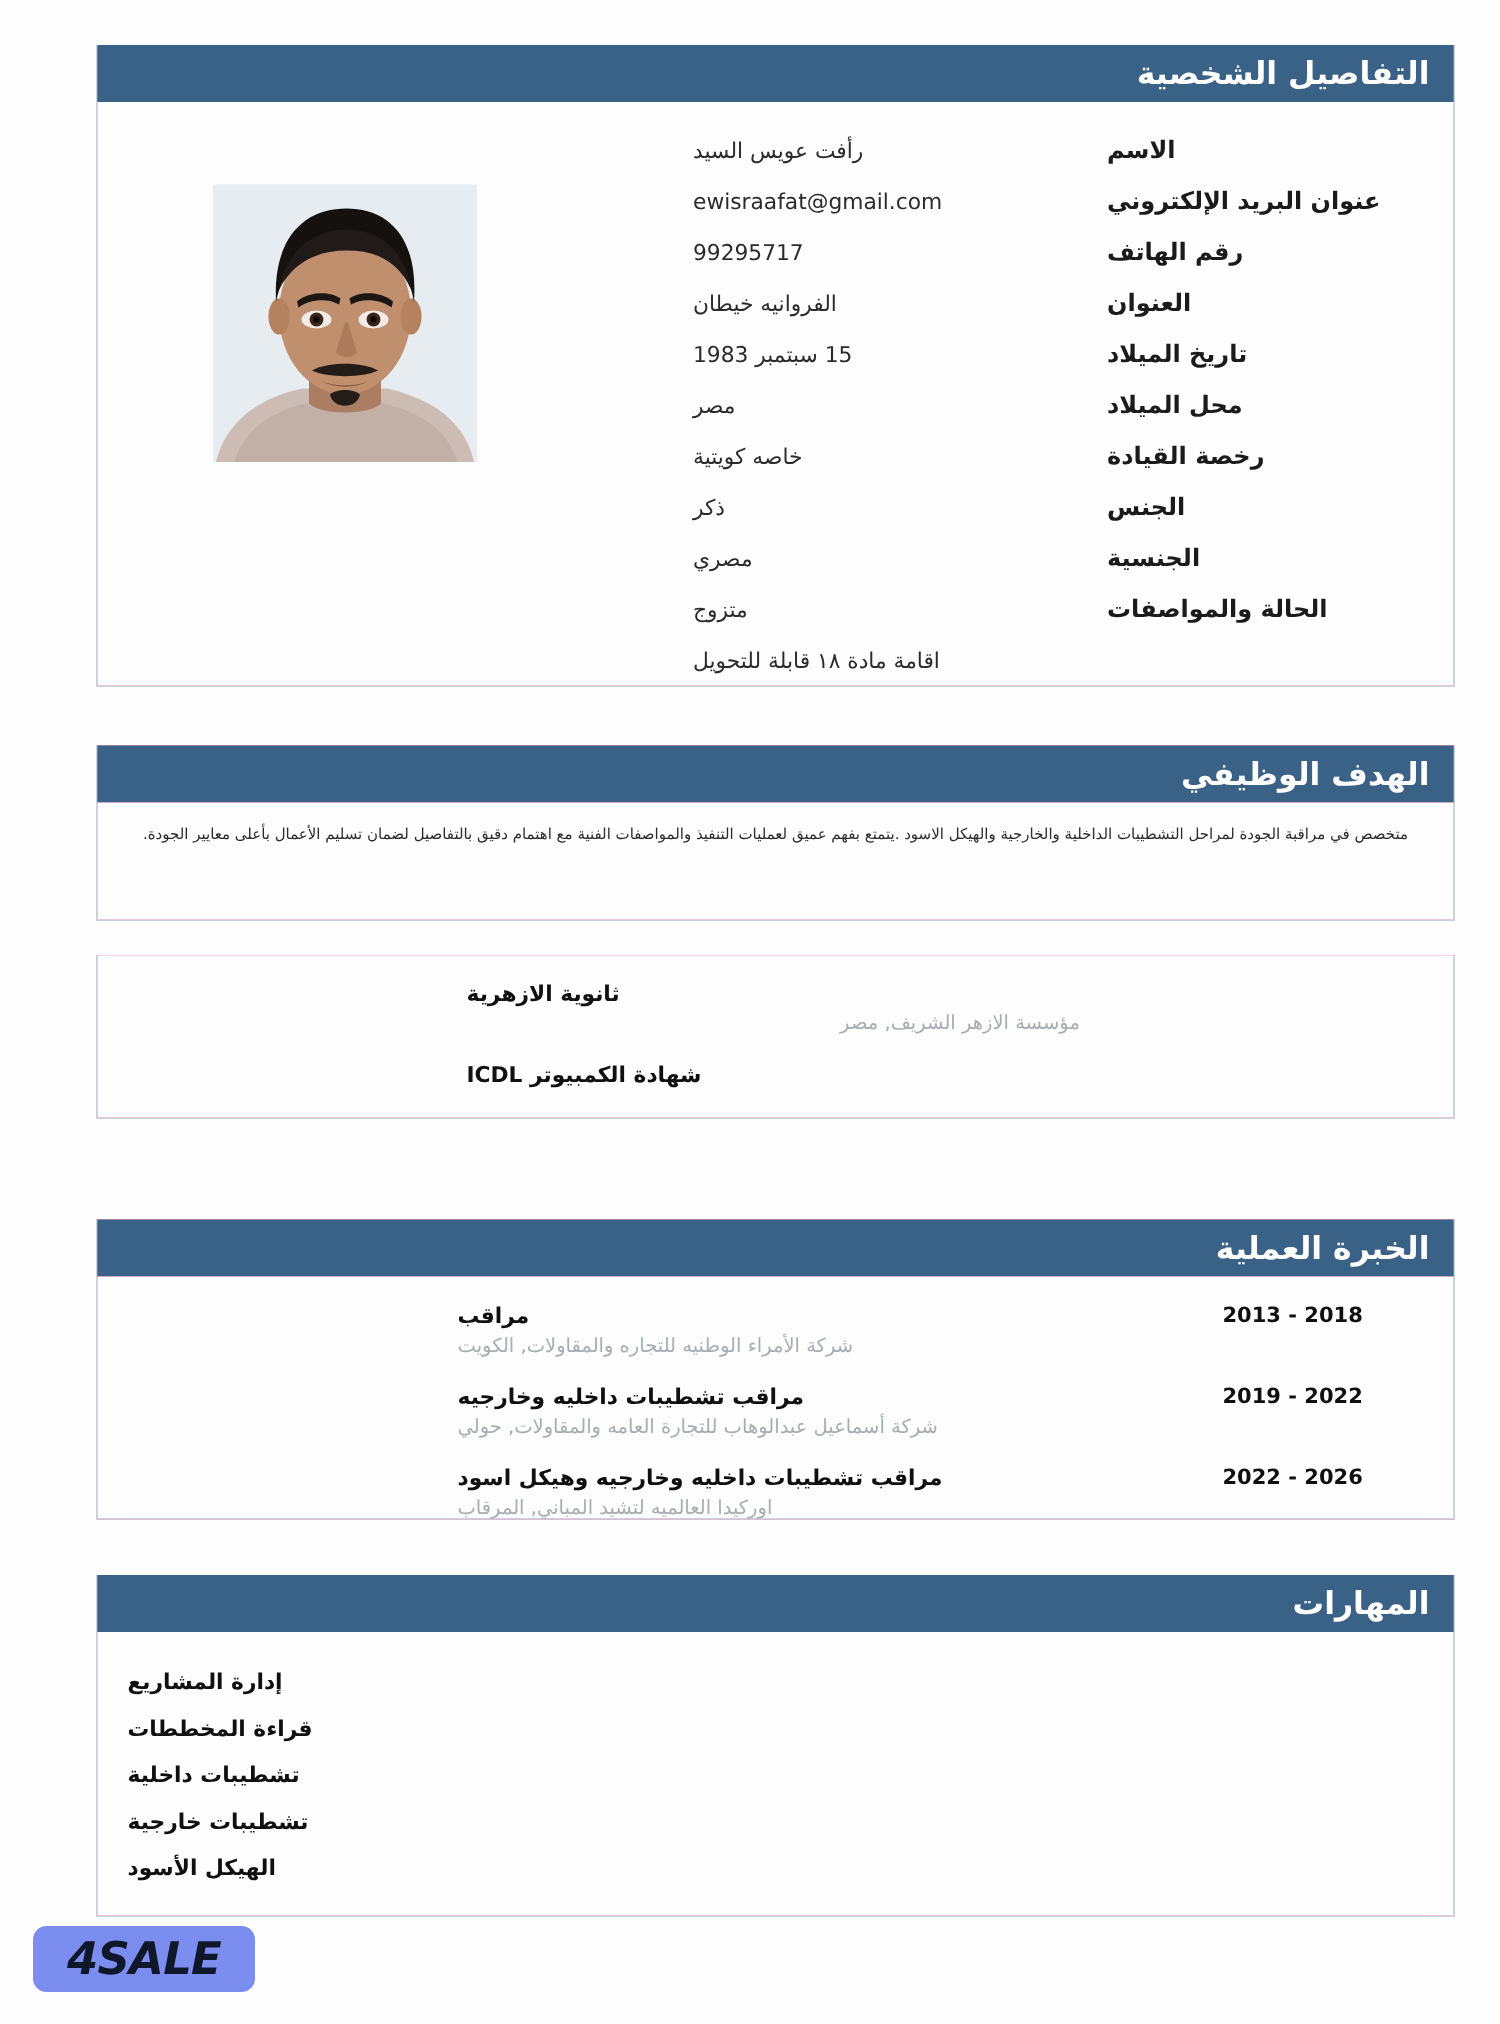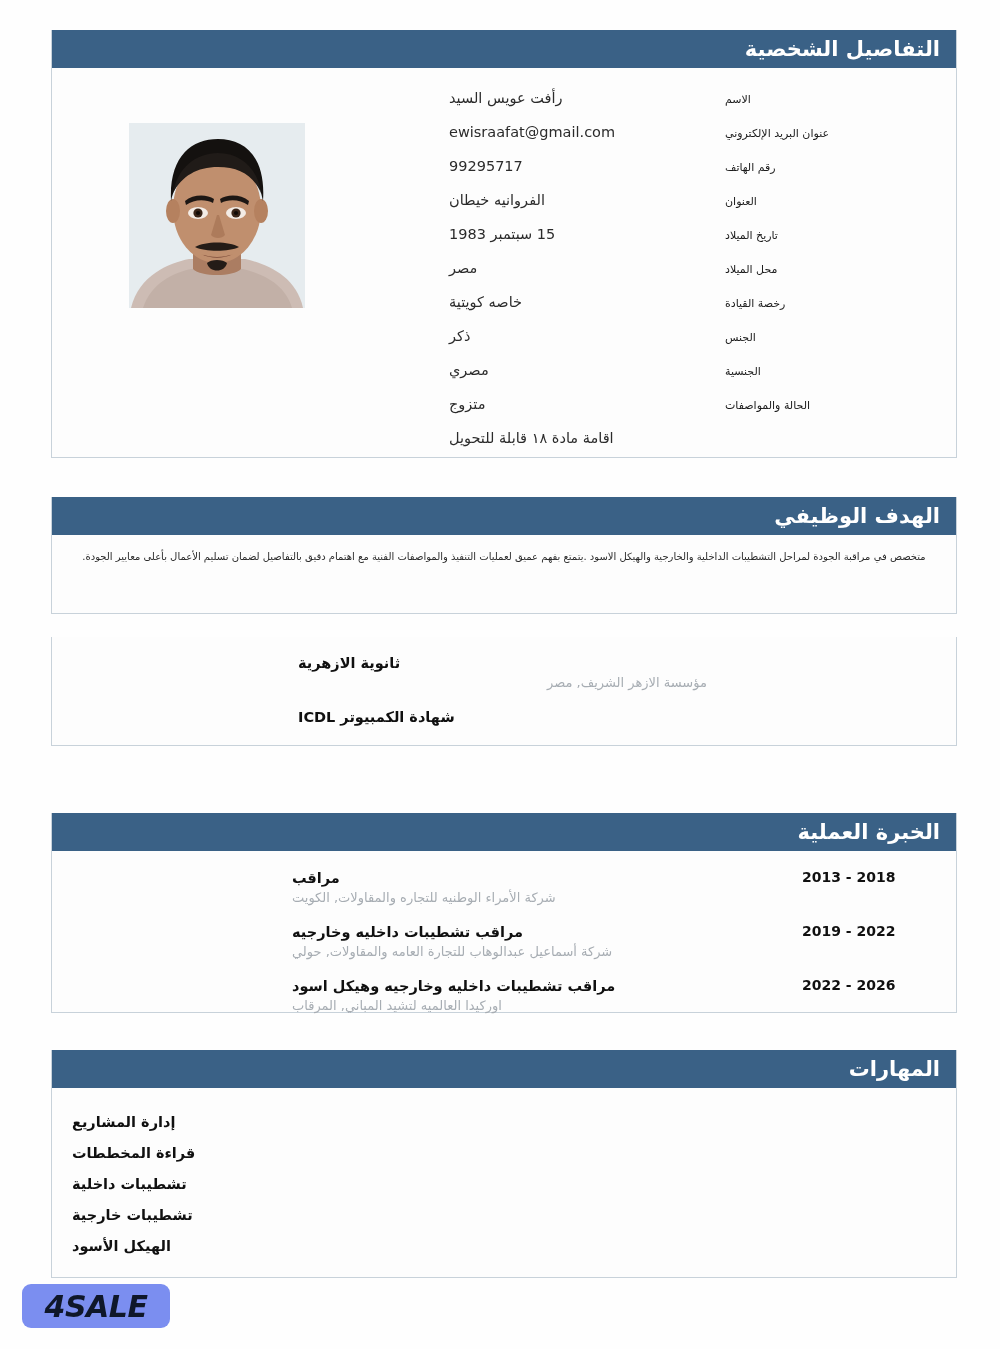--- a/index.html
+++ b/index.html
@@ -16,21 +16,21 @@
     position: relative;
     width: 1000px;
     height: 1349px;
     background: #fefefe;
     direction: rtl;
   }
 
   
   .card {
     position: absolute;
-    left: 51px;
+    left: 64px;
     width: 906px;
     background: #ec4899;
     border: 1px solid #c8d2da;
     border-top: none;
   }
 
   .card-header {
     height: 38px;
     background: #3a6186;
     display: flex;
@@ -66,22 +66,22 @@
     display: flex;
     flex-direction: row;
     align-items: baseline;
     height: 34px;
   }
 
   .pd-label {
     width: 252px;
     text-align: left;
     padding-left: 21px;
-    font-size: 11px;
-    font-weight: normal;
+    font-size: 16px;
+    font-weight: bold;
     color: #1b1b1b;
     white-space: nowrap;
   }
 
   .pd-value {
     width: 255px;
     text-align: left;
     font-size: 14.5px;
     font-weight: normal;
     color: #2b2b2b;

